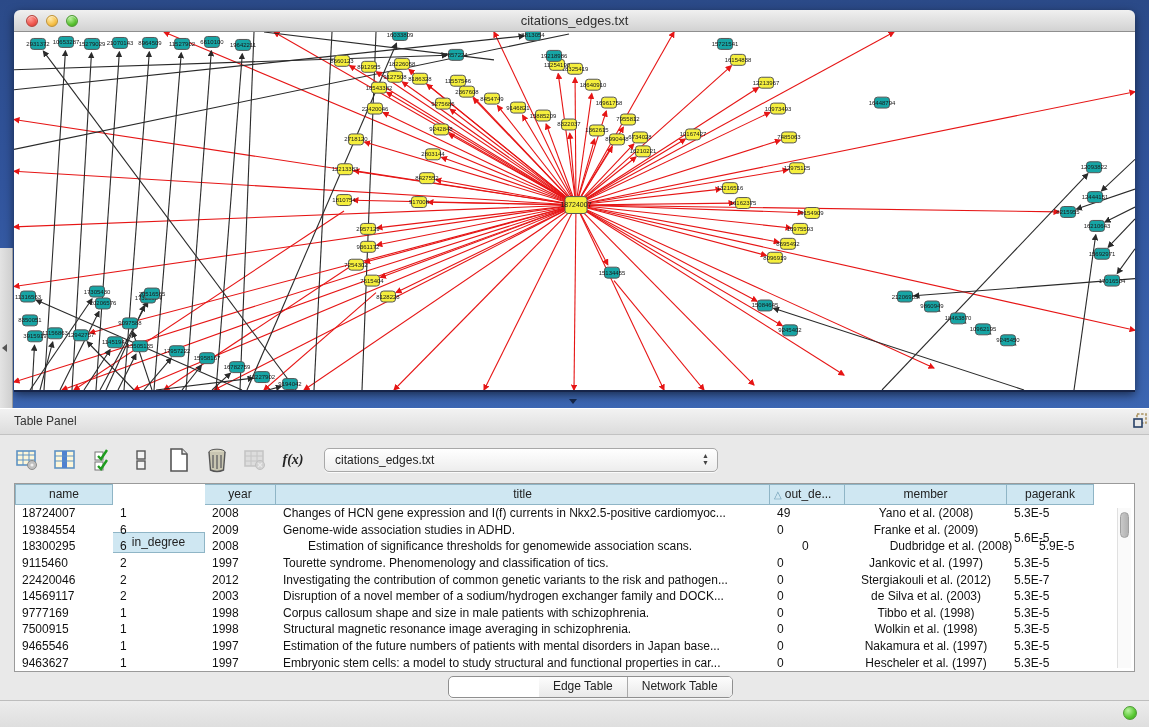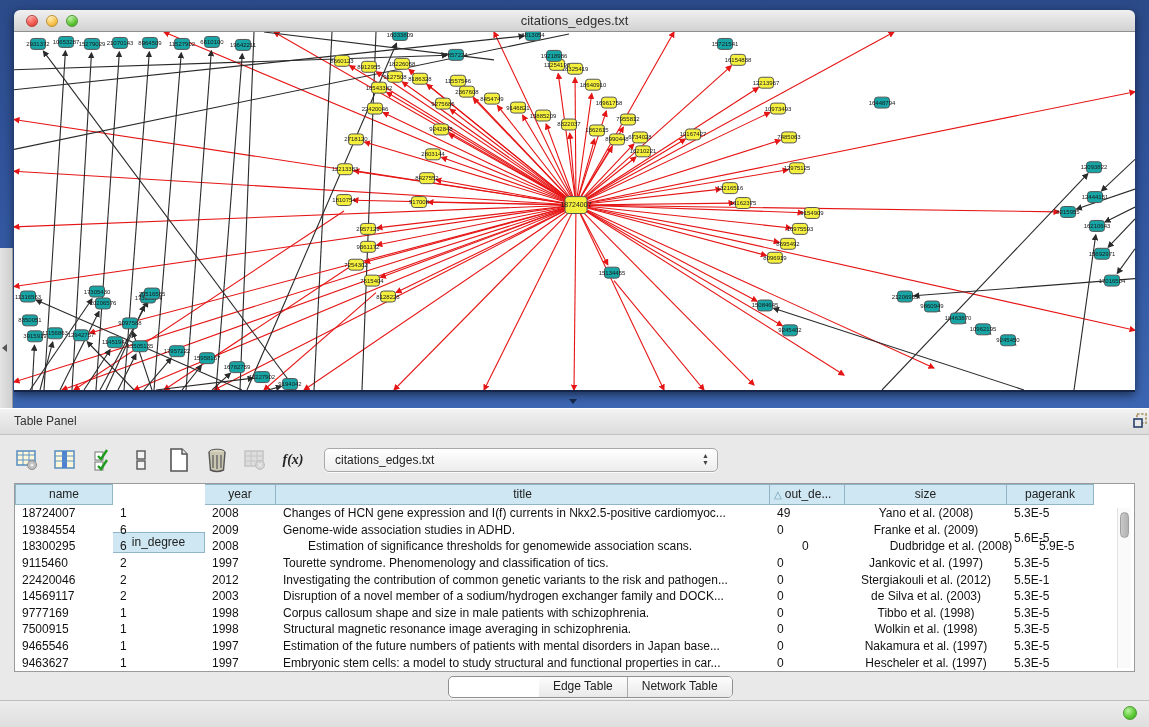--- a/index.html
+++ b/index.html
@@ -486,21 +486,21 @@
       </div>
     </div>
 
     <div class="grid-wrap">
       <div class="grid-head" id="grid-head">
           <div class="gh-cell" style="width: 98px;">name</div>
           <div class="gh-cell" style="width: 92px; margin-top: 48px;">in_degree</div>
           <div class="gh-cell" style="width: 71px;">year</div>
           <div class="gh-cell" style="width: 494px;">title</div>
           <div class="gh-cell" style="width: 75px; text-align: left; padding-left: 4px;"><span class="sort-tri">△</span>out_de...</div>
-          <div class="gh-cell" style="width: 162px;">size</div>
+          <div class="gh-cell" style="width: 162px;">member</div>
           <div class="gh-cell" style="width: 87px;">pagerank</div>
         </div>
       <div class="grid-body" id="grid-body">
           <div class="grid-row">
             <div class="gc" style="width: 98px;">18724007</div>
             <div class="gc" style="width: 92px;">1</div>
             <div class="gc" style="width: 71px;">2008</div>
             <div class="gc" style="width: 494px;">Changes of HCN gene expression and I(f) currents in Nkx2.5-positive cardiomyoc...</div>
             <div class="gc" style="width: 75px;">49</div>
             <div class="gc center" style="width: 162px;">Yano et al. (2008)</div>
@@ -533,21 +533,21 @@
             <div class="gc center" style="width: 162px;">Jankovic et al. (1997)</div>
             <div class="gc" style="width: 87px;">5.3E-5</div>
           </div>
           <div class="grid-row">
             <div class="gc" style="width: 98px;">22420046</div>
             <div class="gc" style="width: 92px;">2</div>
             <div class="gc" style="width: 71px;">2012</div>
             <div class="gc" style="width: 494px;">Investigating the contribution of common genetic variants to the risk and pathogen...</div>
             <div class="gc" style="width: 75px;">0</div>
             <div class="gc center" style="width: 162px;">Stergiakouli et al. (2012)</div>
-            <div class="gc" style="width: 87px;">5.5E-1</div>
+            <div class="gc" style="width: 87px;">5.5E-7</div>
           </div>
           <div class="grid-row">
             <div class="gc" style="width: 98px;">14569117</div>
             <div class="gc" style="width: 92px;">2</div>
             <div class="gc" style="width: 71px;">2003</div>
             <div class="gc" style="width: 494px;">Disruption of a novel member of a sodium/hydrogen exchanger family and DOCK...</div>
             <div class="gc" style="width: 75px;">0</div>
             <div class="gc center" style="width: 162px;">de Silva et al. (2003)</div>
             <div class="gc" style="width: 87px;">5.3E-5</div>
           </div>

